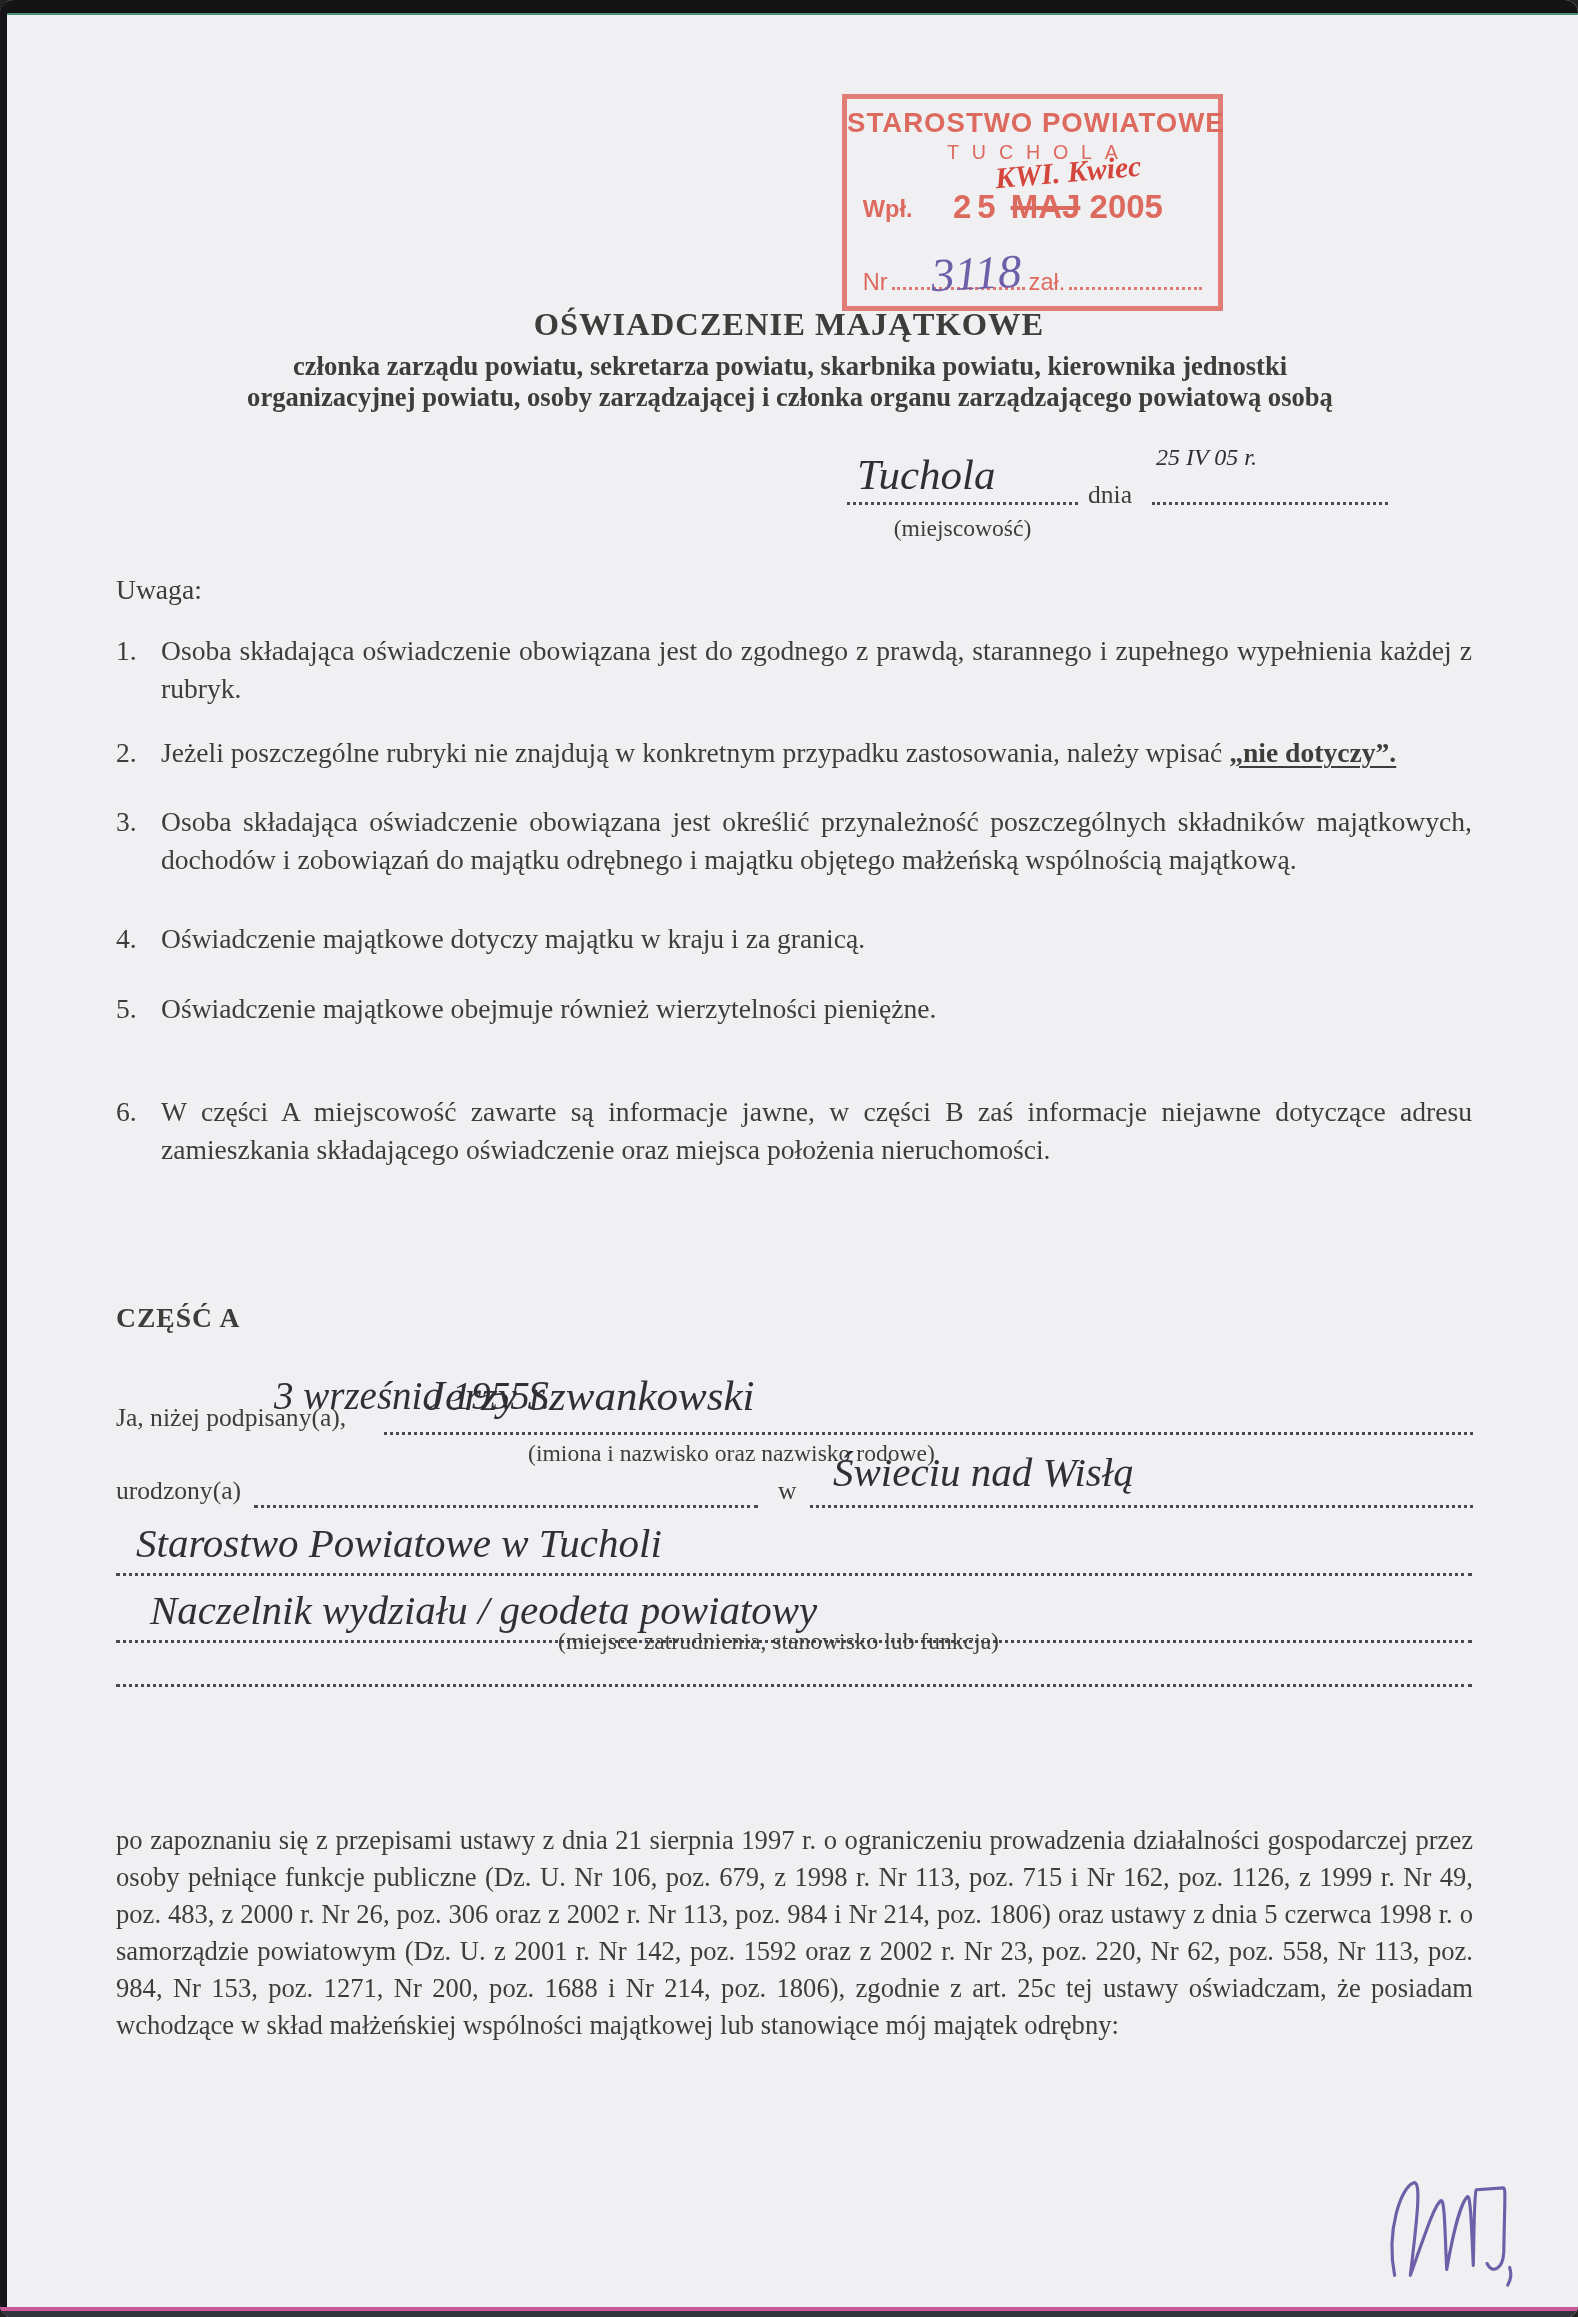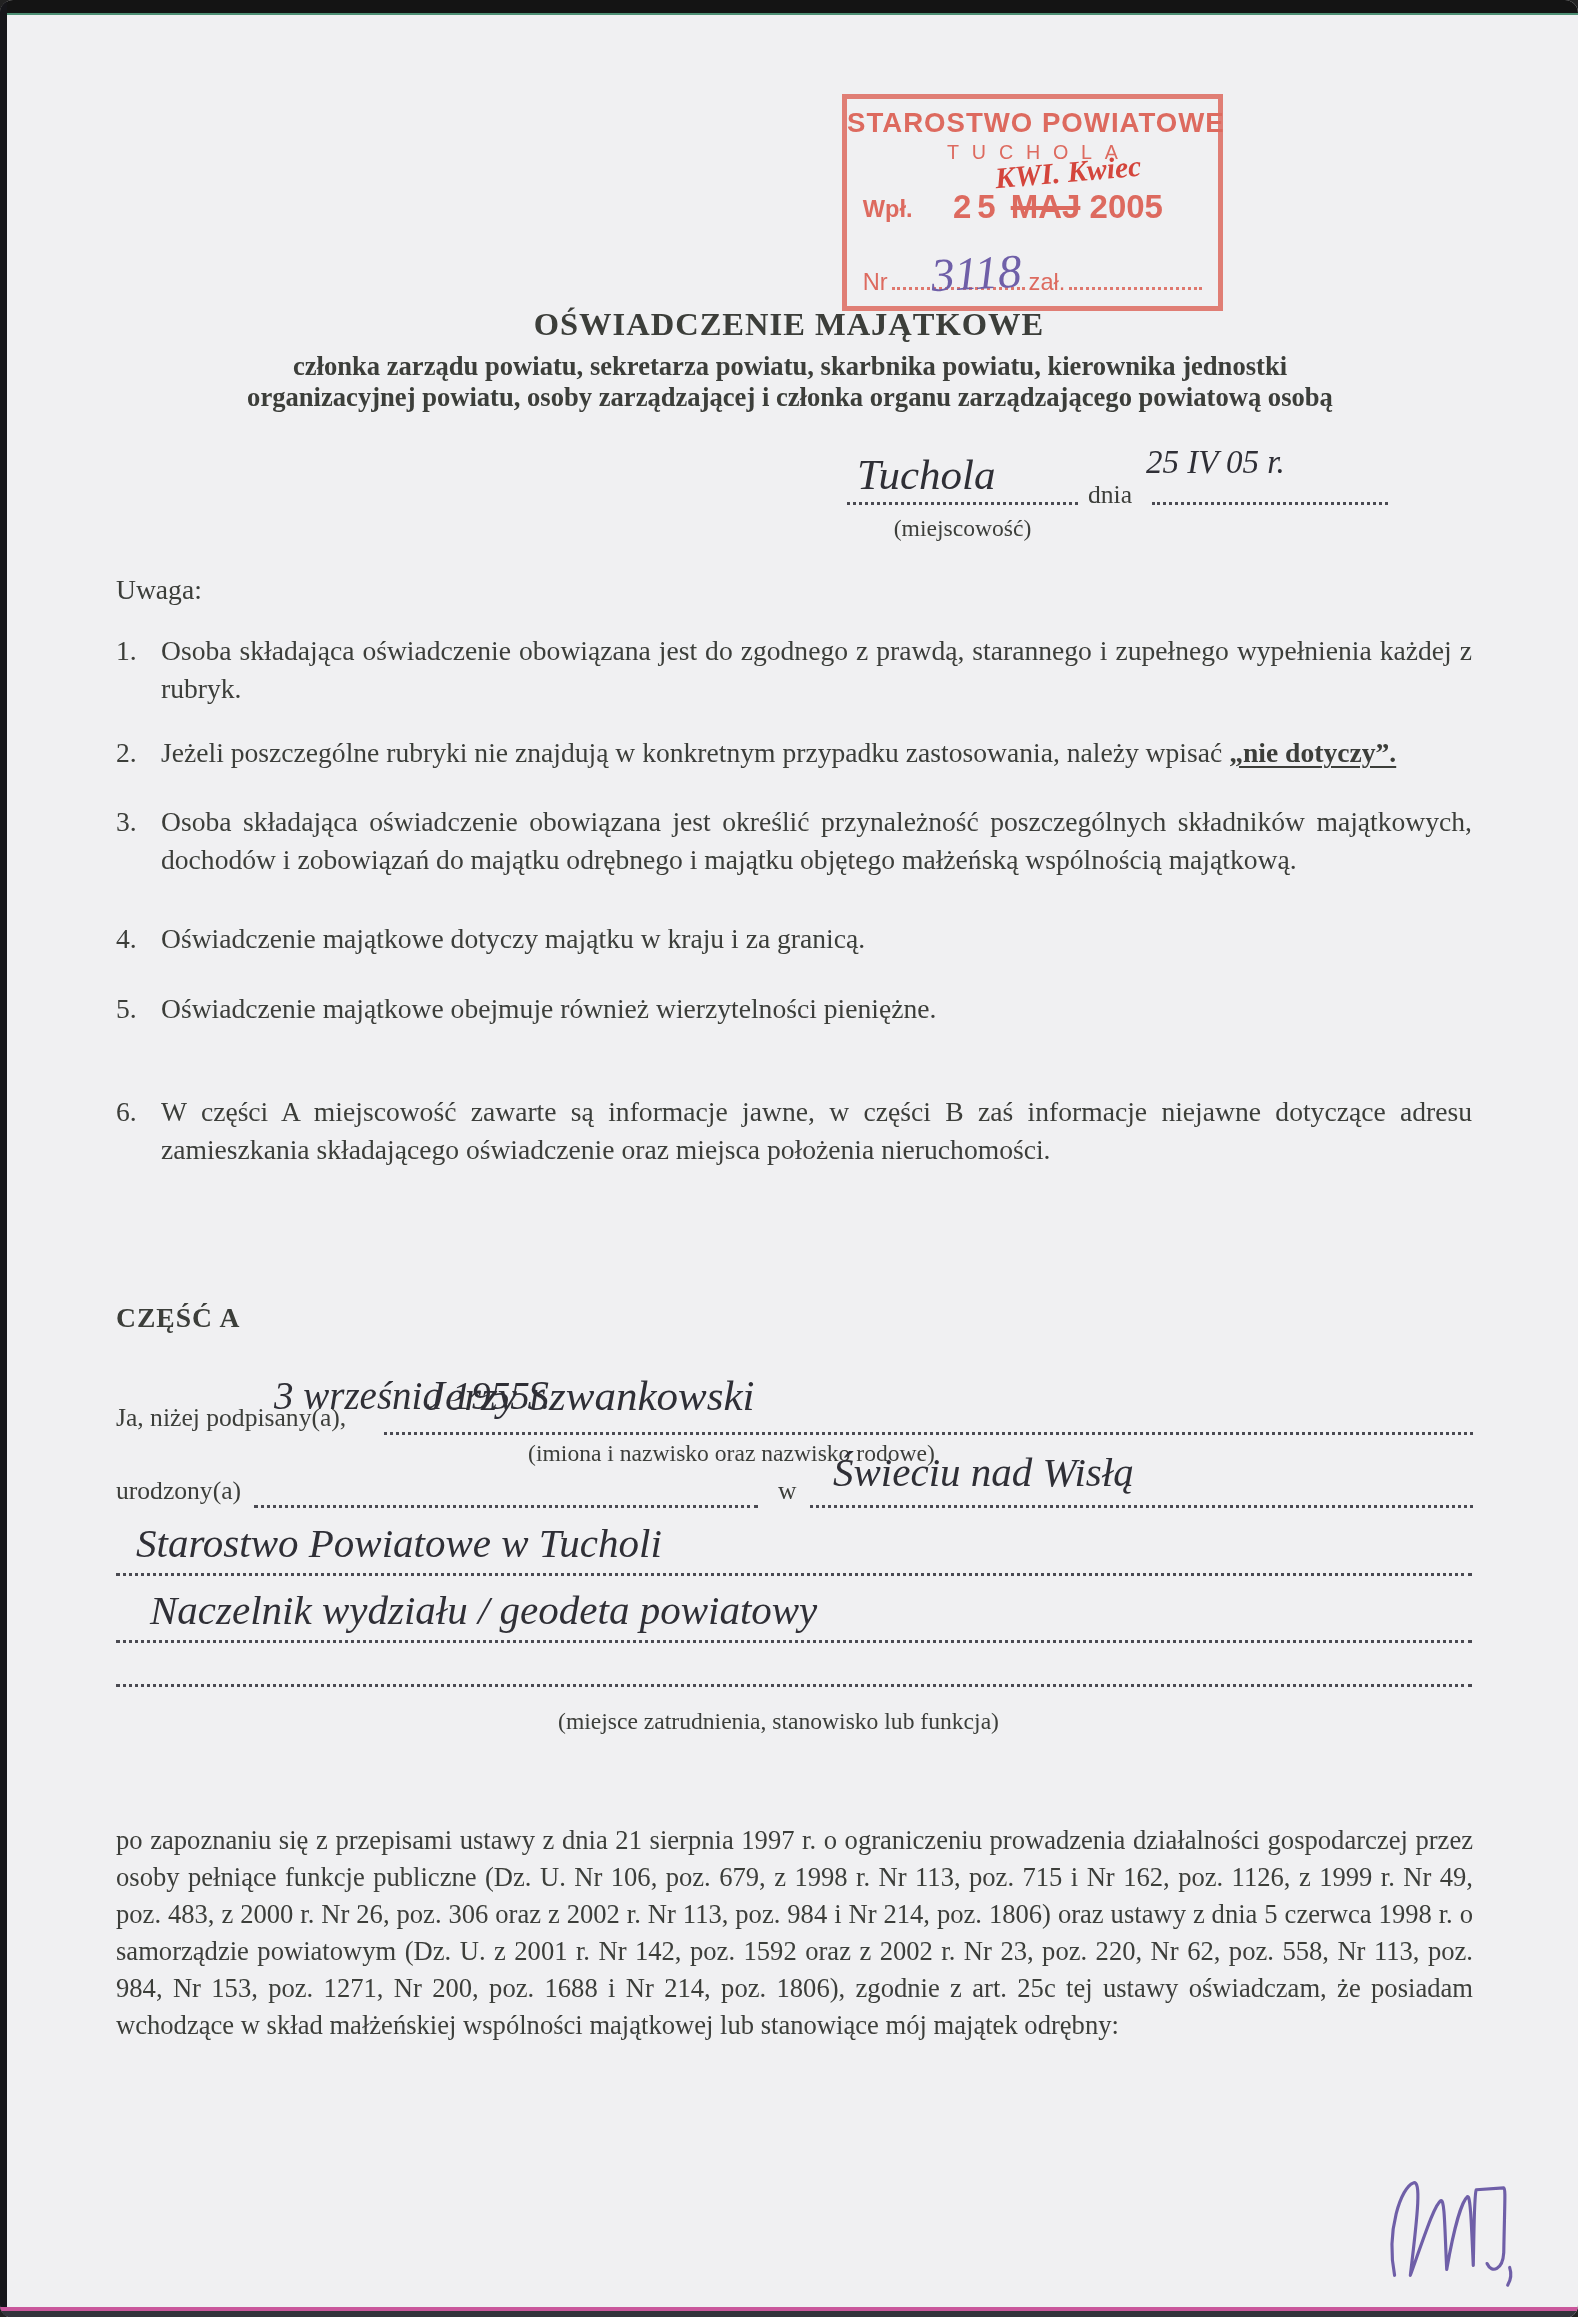--- a/index.html
+++ b/index.html
@@ -46,21 +46,21 @@
     font-size:32.5px;font-weight:bold;letter-spacing:1px;}
   .subtitle{position:absolute;left:108px;top:351px;width:1364px;text-align:center;
     font-size:26.6px;font-weight:bold;line-height:30.5px;}
 
   
   .place-date{position:absolute;left:847px;top:448px;width:552px;height:108px;}
   .pd-dots1{position:absolute;left:0;top:54px;width:231px;border-bottom:3px dotted #4a4a52;}
   .pd-dnia{position:absolute;left:241px;top:31.5px;font-size:25.6px;}
   .pd-dots2{position:absolute;left:305px;top:54px;width:236px;border-bottom:3px dotted #4a4a52;}
   .pd-place{position:absolute;left:9.9px;top:2px;font-family:var(--hand);font-style:italic;font-size:43px;color:var(--pen);white-space:nowrap;}
-  .pd-date{position:absolute;left:299px;top:-3.9px;font-family:var(--hand);font-style:italic;font-size:33px;color:var(--pen);white-space:nowrap;}
+  .pd-date{position:absolute;left:309px;top:-3.9px;font-family:var(--hand);font-style:italic;font-size:24px;color:var(--pen);white-space:nowrap;}
   .pd-caption{position:absolute;left:0px;top:67px;width:231px;text-align:center;font-size:23.6px;}
 
   .uwaga{position:absolute;left:116px;top:574px;font-size:27.6px;}
   .notes{position:absolute;left:116px;top:632px;width:1356px;}
   .note{display:flex;font-size:27.6px;line-height:38px;}
   .note .num{width:45px;flex:none;}
   .note .txt{flex:1;text-align:justify;}
   .m1{margin-top:0;} .m2{margin-top:25.6px;} .m3{margin-top:31.5px;}
   .m4{margin-top:41px;} .m5{margin-top:31.5px;} .m6{margin-top:65px;}
   .u{text-decoration:underline;text-decoration-thickness:2px;text-underline-offset:3.9px;font-weight:bold;}
@@ -161,21 +161,21 @@
   <div class="dotline" style="left:810px;top:1505px;width:663px;"></div>
   <div class="hand" style="left:833px;top:1448px;font-size:41px;">Świeciu nad Wisłą</div>
 
   <div class="dotline" style="left:116px;top:1573px;width:1356px;"></div>
   <div class="hand" style="left:136px;top:1519px;font-size:41px;">Starostwo Powiatowe w Tucholi</div>
 
   <div class="dotline" style="left:116px;top:1640px;width:1356px;"></div>
   <div class="hand" style="left:150px;top:1586px;font-size:41px;text-align:right;">Naczelnik wydziału / geodeta powiatowy</div>
 
   <div class="dotline" style="left:116px;top:1684px;width:1356px;"></div>
-  <div class="caption" style="left:116px;top:1708px;width:1325px;">(miejsce zatrudnienia, stanowisko lub funkcja)</div>
+  <div class="caption" style="left:116px;top:1628px;width:1325px;">(miejsce zatrudnienia, stanowisko lub funkcja)</div>
 
   <div class="legal">po zapoznaniu się z przepisami ustawy z dnia 21 sierpnia 1997 r. o ograniczeniu prowadzenia działalności gospodarczej przez osoby pełniące funkcje publiczne (Dz. U. Nr 106, poz. 679, z 1998 r. Nr 113, poz. 715 i Nr 162, poz. 1126, z 1999 r. Nr 49, poz. 483, z 2000 r. Nr 26, poz. 306 oraz z 2002 r. Nr 113, poz. 984 i Nr 214, poz. 1806) oraz ustawy z dnia 5 czerwca 1998 r. o samorządzie powiatowym (Dz. U. z 2001 r. Nr 142, poz. 1592 oraz z 2002 r. Nr 23, poz. 220, Nr 62, poz. 558, Nr 113, poz. 984, Nr 153, poz. 1271, Nr 200, poz. 1688 i Nr 214, poz. 1806), zgodnie z art. 25c tej ustawy oświadczam, że posiadam wchodzące w skład małżeńskiej wspólności majątkowej lub stanowiące mój majątek odrębny:</div>
 
   <svg class="initials" width="177" height="153" viewBox="0 0 180 155">
     <path d="M24,118 C15,72 31,28 43,24 C51,21 48,52 40,118 C57,70 65,46 71,42 C75,40 75,72 77,112 C85,66 93,42 98,38 C101,36 102,62 104,108 C105,60 105,36 107,31 L135,29 C137,29 136,42 135,95 C134,112 123,117 118,106" fill="none" stroke="#6f5fa8" stroke-width="3.2" stroke-linecap="round" stroke-linejoin="round"></path>
     <path d="M141,110 C143,116 142,123 139,128" fill="none" stroke="#6f5fa8" stroke-width="3.2" stroke-linecap="round"></path>
   </svg>
 
   <div class="edge-pink"></div>
   <div class="edge-bot"></div>

